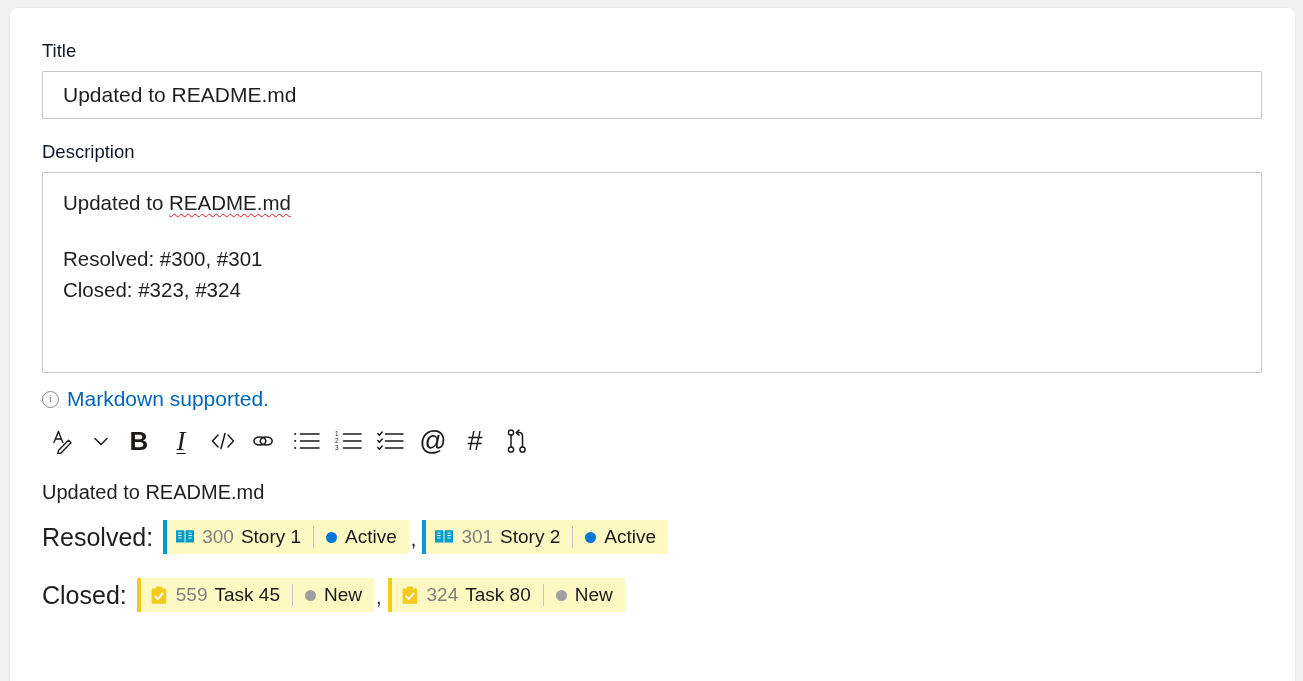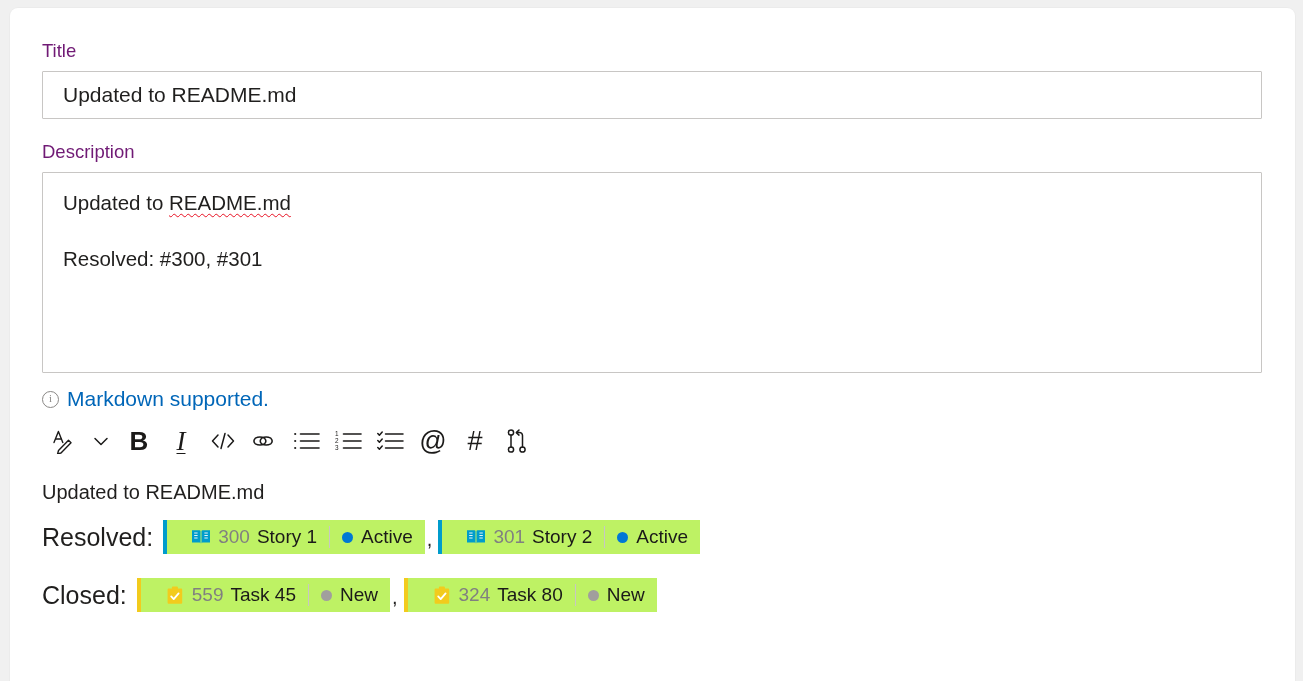--- a/index.html
+++ b/index.html
@@ -29,21 +29,21 @@
   .form-body {
     position: absolute;
     left: 32px;
     top: 32px;
     right: 24px;
   }
 
   
   .field-label {
     font-size: 18.5px;
-    color: #701a75;
+    color: #0f172a;
     line-height: 22px;
     margin-bottom: 9px;
     font-weight: 400;
   }
 
   
   .title-input-wrap {
     width: 1220px;
     height: 48px;
     border: 1px solid #c8c6c4;
@@ -186,24 +186,24 @@
     margin: 0 6px 0 2px;
     align-self: flex-end;
     padding-bottom: 4px;
   }
 
   
   .wi-chip {
     display: inline-flex;
     align-items: center;
     height: 34px;
-    background: #bef264;
+    background: #fef9c3;
     border-left-width: 4px;
     border-left-style: solid;
-    padding: 0 12px 0 24px;
+    padding: 0 12px 0 8px;
     box-sizing: border-box;
     cursor: pointer;
     max-width: none;
   }
   .wi-icon {
     width: 20px;
     height: 20px;
     flex: none;
     margin-right: 7px;
     display: flex;
@@ -257,20 +257,21 @@
       <input class="title-input" type="text" value="Updated to README.md" style="">
     </div>
 
     <div class="spacer-22"></div>
 
     <div class="field-label">Description</div>
     <div class="desc-wrap">
       <div class="desc-line"><span>Updated to </span><span class="spellcheck">README.md</span></div>
       <div class="desc-blank"></div>
       <div class="desc-line">Resolved: #300, #301</div>
+      <div class="desc-line">Closed: #323, #324</div>
     </div>
 
     <div class="md-hint">
       <div class="info-icon">i</div>
       <span class="md-hint-text">Markdown supported.</span>
     </div>
 
     <div class="md-toolbar">
 
       <div class="tool-btn">

